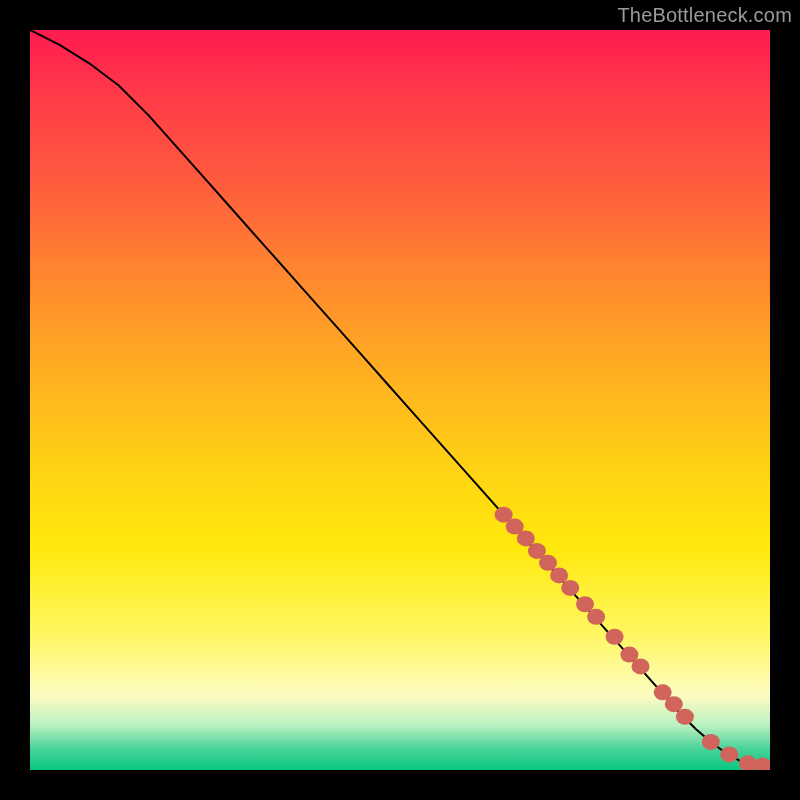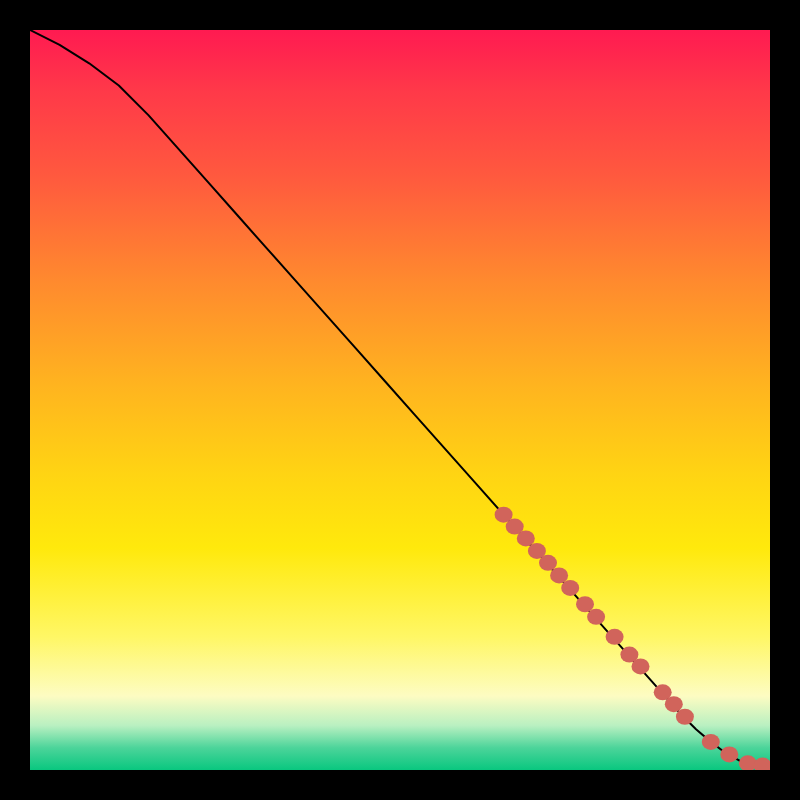--- a/index.html
+++ b/index.html
@@ -67,20 +67,21 @@
     fill: none;
     stroke: #000;
     stroke-width: 2;
     stroke-linejoin: round;
   }
 </style>
 </head>
 <body>
 
 <div class="frame">
+  <div class="attribution">TheBottleneck.com</div>
   <div class="plot">
     <div class="gradient"></div>
     <svg class="overlay" viewBox="0 0 740 740">
       <path id="curve-path" class="curve" d="M0.00 0.00 L29.60 14.80 L59.20 33.30 L88.80 55.50 L118.40 85.10 L148.00 118.40 L177.60 151.70 L207.20 185.00 L236.80 218.30 L266.40 251.60 L296.00 284.90 L325.60 318.20 L355.20 351.50 L384.80 384.80 L414.40 418.10 L444.00 451.40 L473.60 484.70 L503.20 518.00 L532.80 551.30 L562.40 584.60 L592.00 617.90 L621.60 651.20 L651.20 684.50 L666.00 699.30 L680.80 711.88 L695.60 722.98 L710.40 731.12 L725.20 735.56 L740.00 736.30"></path>
       <g id="markers-group">
           <ellipse cx="473.60" cy="484.70" rx="9" ry="8" fill="#d1645b"></ellipse>
           <ellipse cx="484.70" cy="496.54" rx="9" ry="8" fill="#d1645b"></ellipse>
           <ellipse cx="495.80" cy="508.38" rx="9" ry="8" fill="#d1645b"></ellipse>
           <ellipse cx="506.90" cy="520.96" rx="9" ry="8" fill="#d1645b"></ellipse>
           <ellipse cx="518.00" cy="532.80" rx="9" ry="8" fill="#d1645b"></ellipse>

